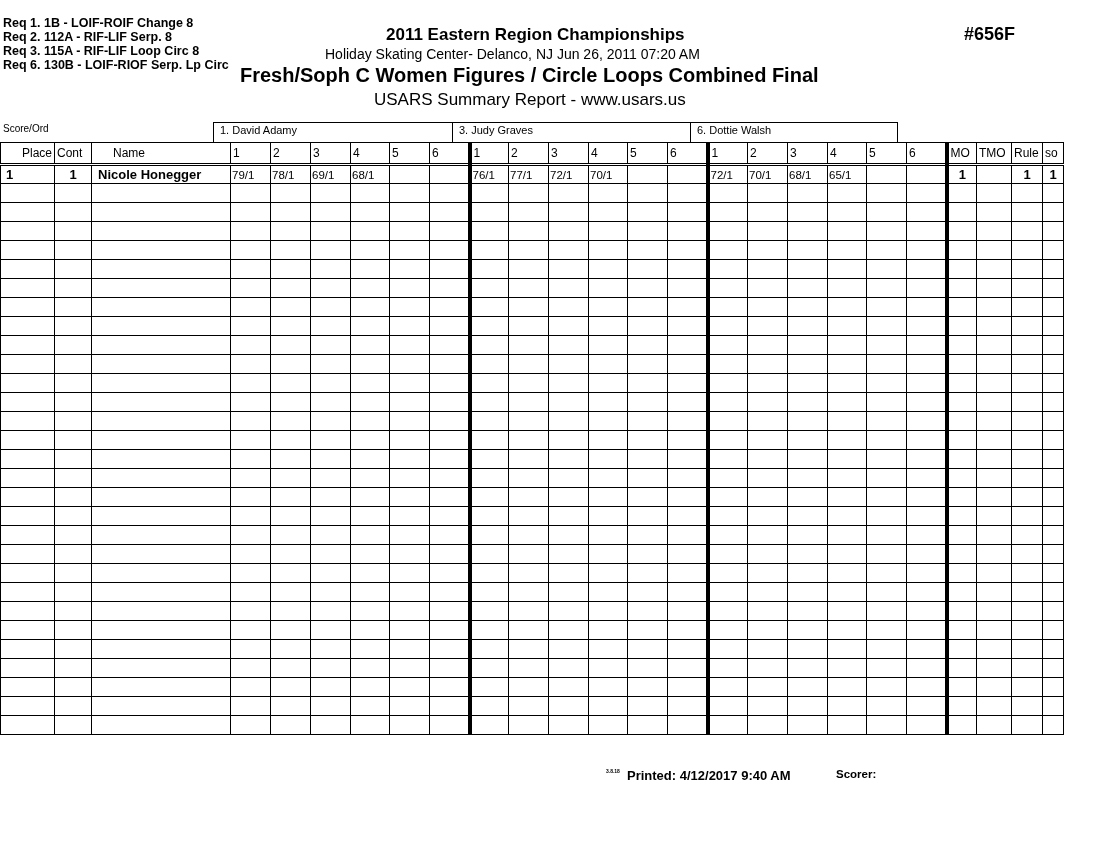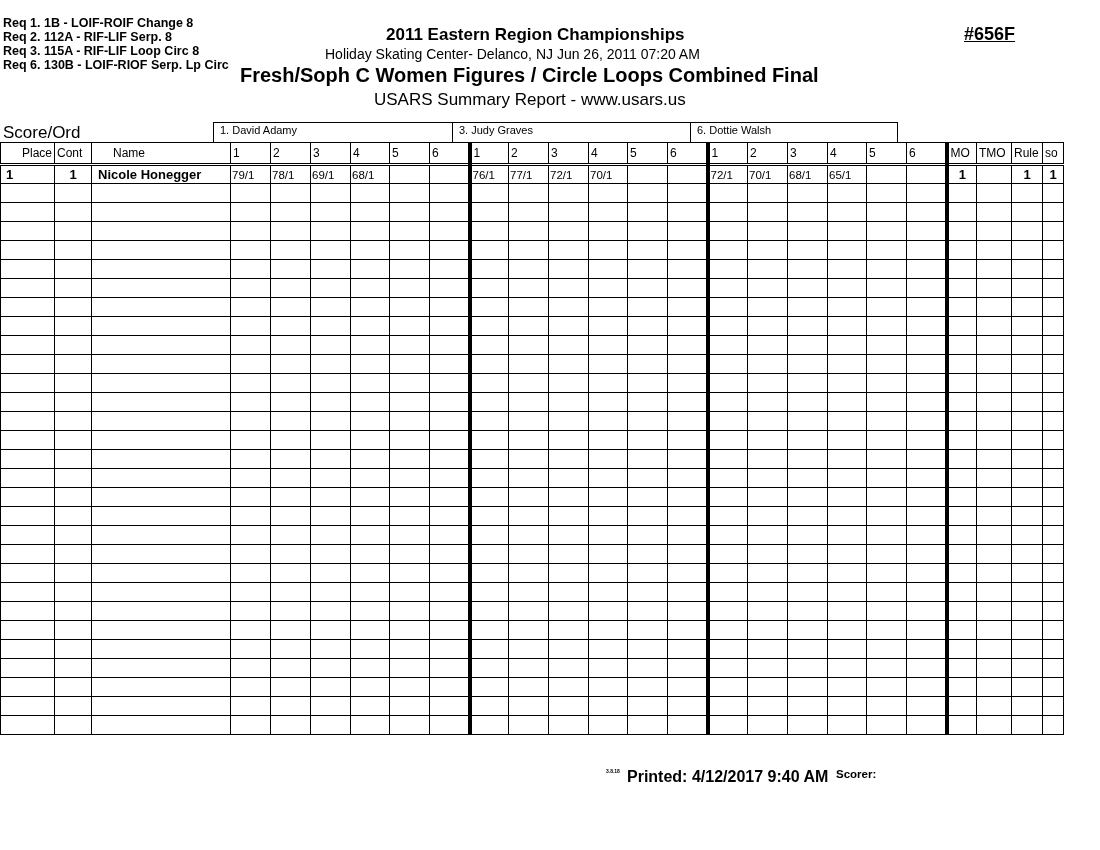--- a/index.html
+++ b/index.html
@@ -4,40 +4,40 @@
 <style>
   html, body { margin: 0; padding: 0; background: #ffffff; }
   body { width: 1100px; height: 850px; position: relative; overflow: hidden;
          font-family: "Liberation Sans", sans-serif; color: #000; }
   .abs { position: absolute; white-space: nowrap; }
   .req { left: 3px; font-size: 12.5px; font-weight: bold; line-height: 13.5px; }
   .event-title { font-size: 17px; font-weight: bold; top: 25px; left: 386px; }
   .location { font-size: 14px; top: 46px; left: 325px; }
   .competition { font-size: 20px; font-weight: bold; top: 64px; left: 240px; }
   .report { font-size: 17px; top: 90px; left: 374px; }
-  .event-id { font-size: 18px; font-weight: bold; top: 24px; left: 964px; text-decoration: underline; }
+  .event-id { font-size: 18px; font-weight: bold; top: 24px; left: 964px; }
 
-  .score-ord { left: 3px; top: 123px; font-size: 17px; }
+  .score-ord { left: 3px; top: 123px; font-size: 10px; }
   .judge-box { position: absolute; top: 122px; height: 20px; border: 1px solid #000; border-bottom: none;
                box-sizing: border-box; font-size: 11px; padding-left: 6px; line-height: 14px; }
 
   table.grid { position: absolute; left: 0; top: 142px; border-collapse: collapse; table-layout: fixed; }
   table.grid td, table.grid th { border: 1px solid #000; padding: 0 2px; height: 19px;
       font-size: 12px; overflow: hidden; white-space: nowrap; box-sizing: border-box; }
   table.grid th { font-weight: normal; text-align: left; height: 22px; }
   table.grid th.left { text-align: left; padding-left: 21px; }
   table.grid thead tr th { border-bottom: 3px double #000; }
   table.grid td.thick-left, table.grid th.thick-left { border-left: 4px solid #000; }
   table.grid td.score { font-size: 11.5px; text-align: left; padding-left: 1px; }
   table.grid td.bold { font-weight: bold; font-size: 13px; }
   table.grid td.center { text-align: center; }
   table.grid td.place { text-align: left; padding-left: 5px; }
 
   .footer-ver { left: 606px; top: 768px; font-size: 5px; font-weight: bold; }
-  .footer-printed { left: 627px; top: 768px; font-size: 16px; font-weight: bold; }
+  .footer-printed { left: 627px; top: 768px; font-size: 13px; font-weight: bold; }
   .footer-scorer { left: 836px; top: 768px; font-size: 11.5px; font-weight: bold; }
 </style>
 </head>
 <body>
 
 <div class="abs req" style="top:17px;">Req  1.  1B - LOIF-ROIF Change 8</div>
 <div class="abs req" style="top:31px;">Req  2.  112A - RIF-LIF Serp. 8</div>
 <div class="abs req" style="top:45px;">Req  3.  115A - RIF-LIF Loop Circ 8</div>
 <div class="abs req" style="top:59px;">Req  6.  130B - LOIF-RIOF Serp. Lp Circ</div>
 

